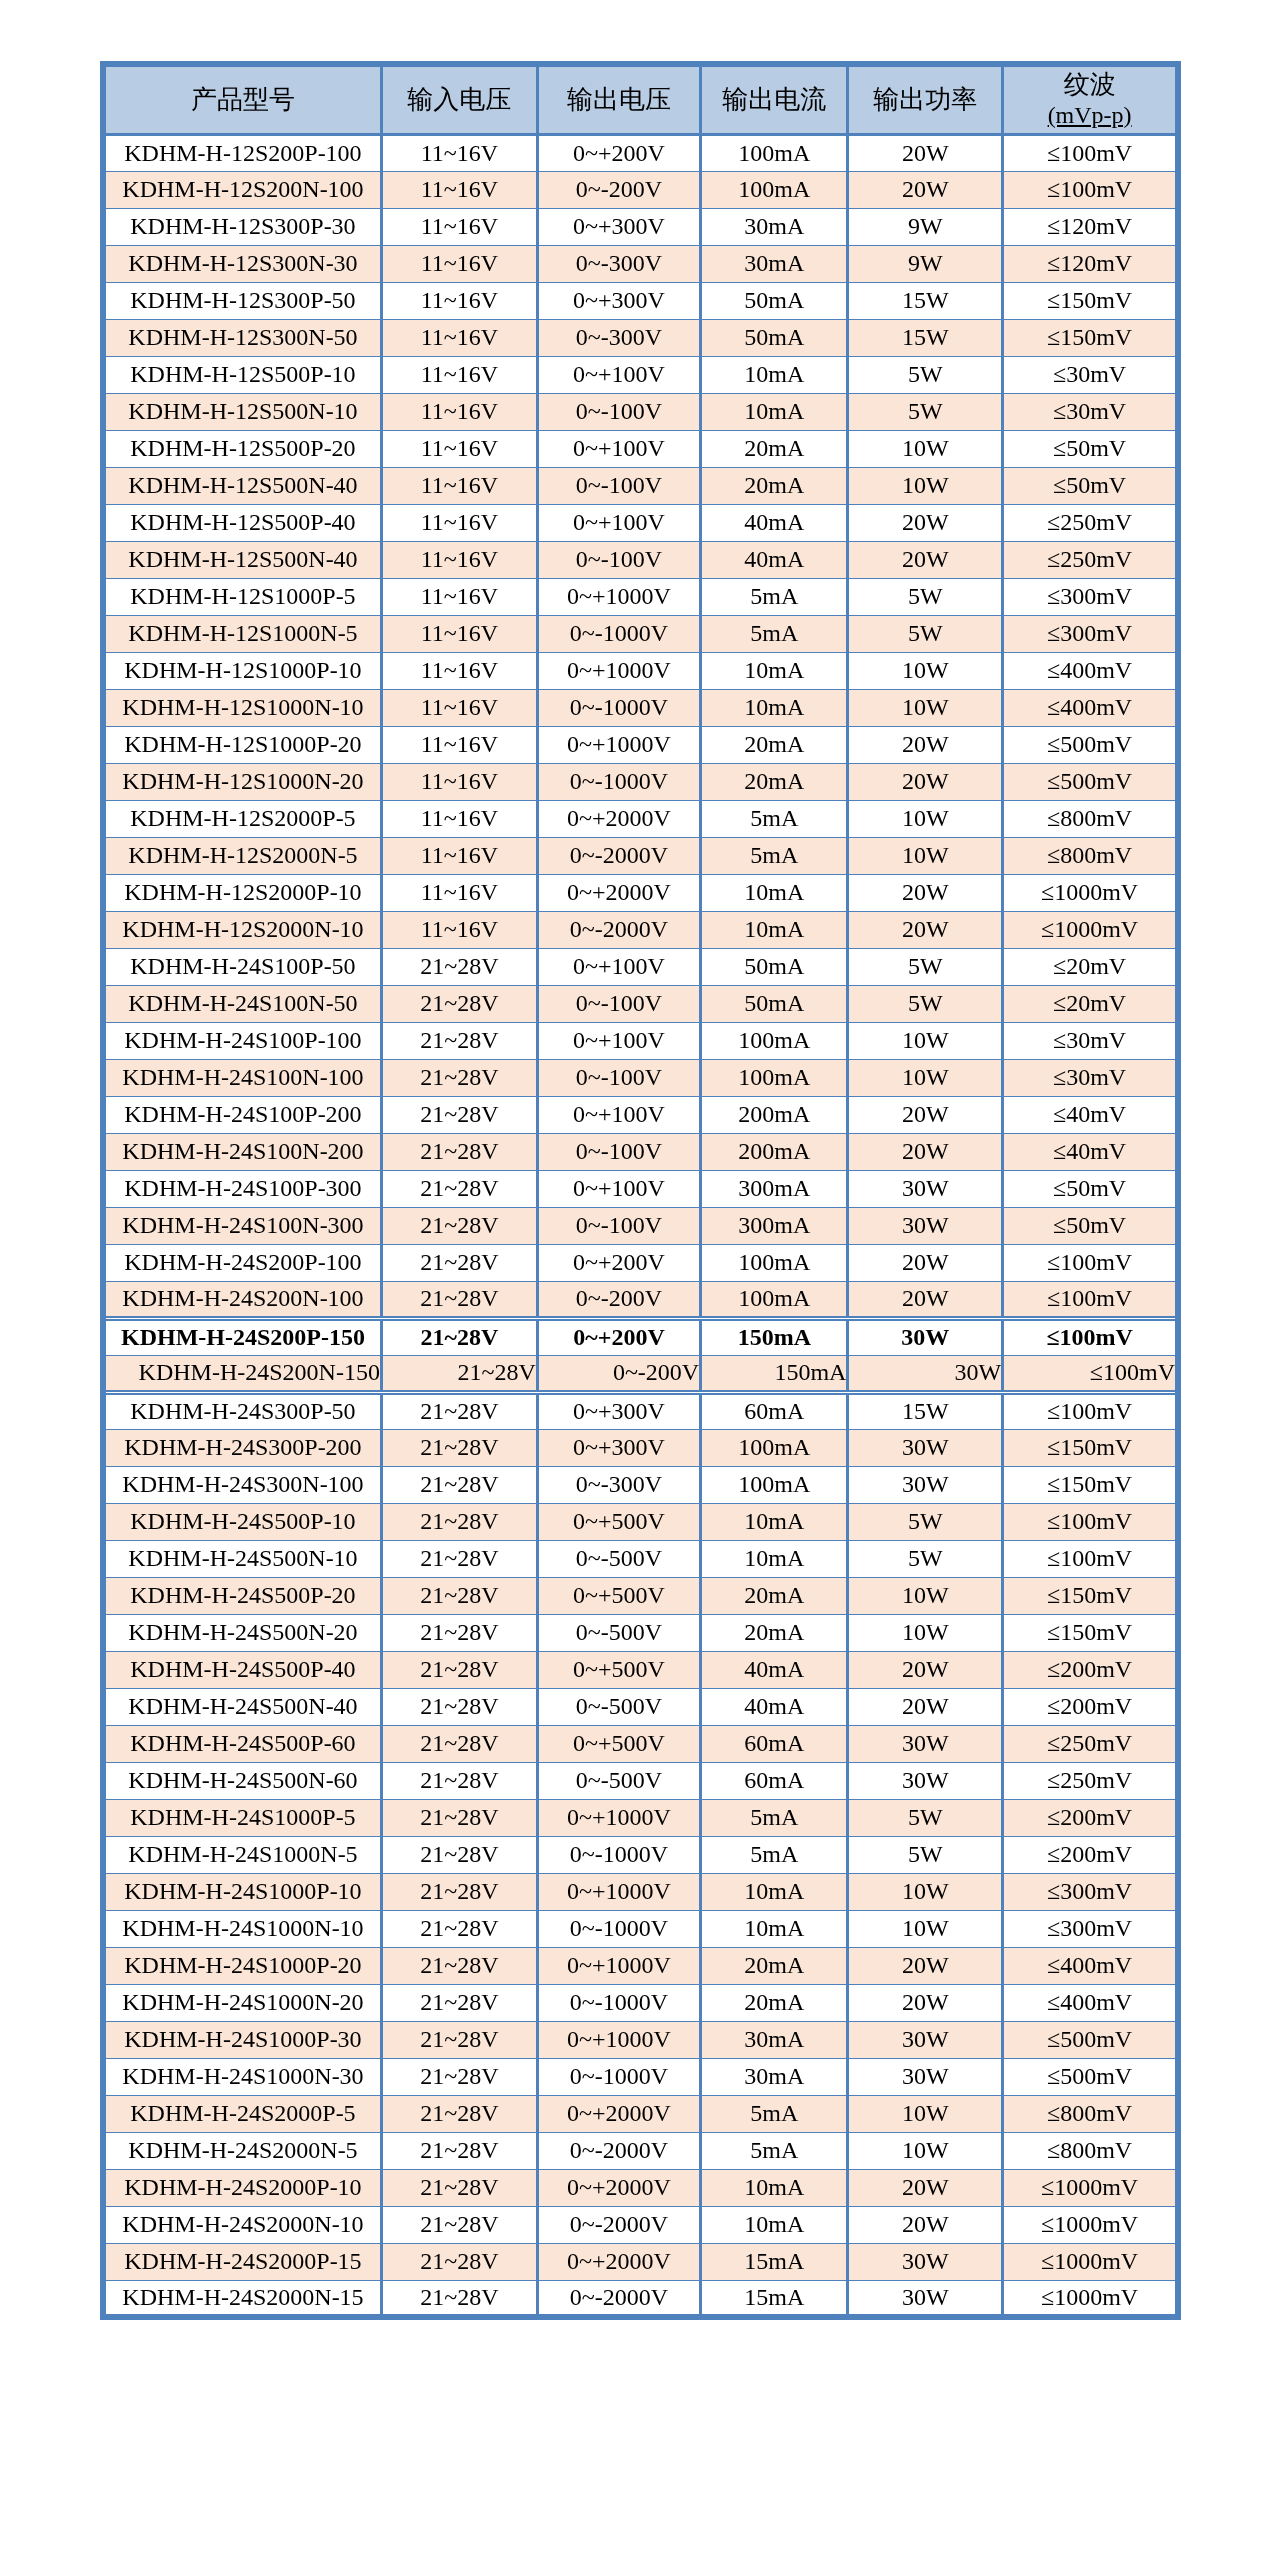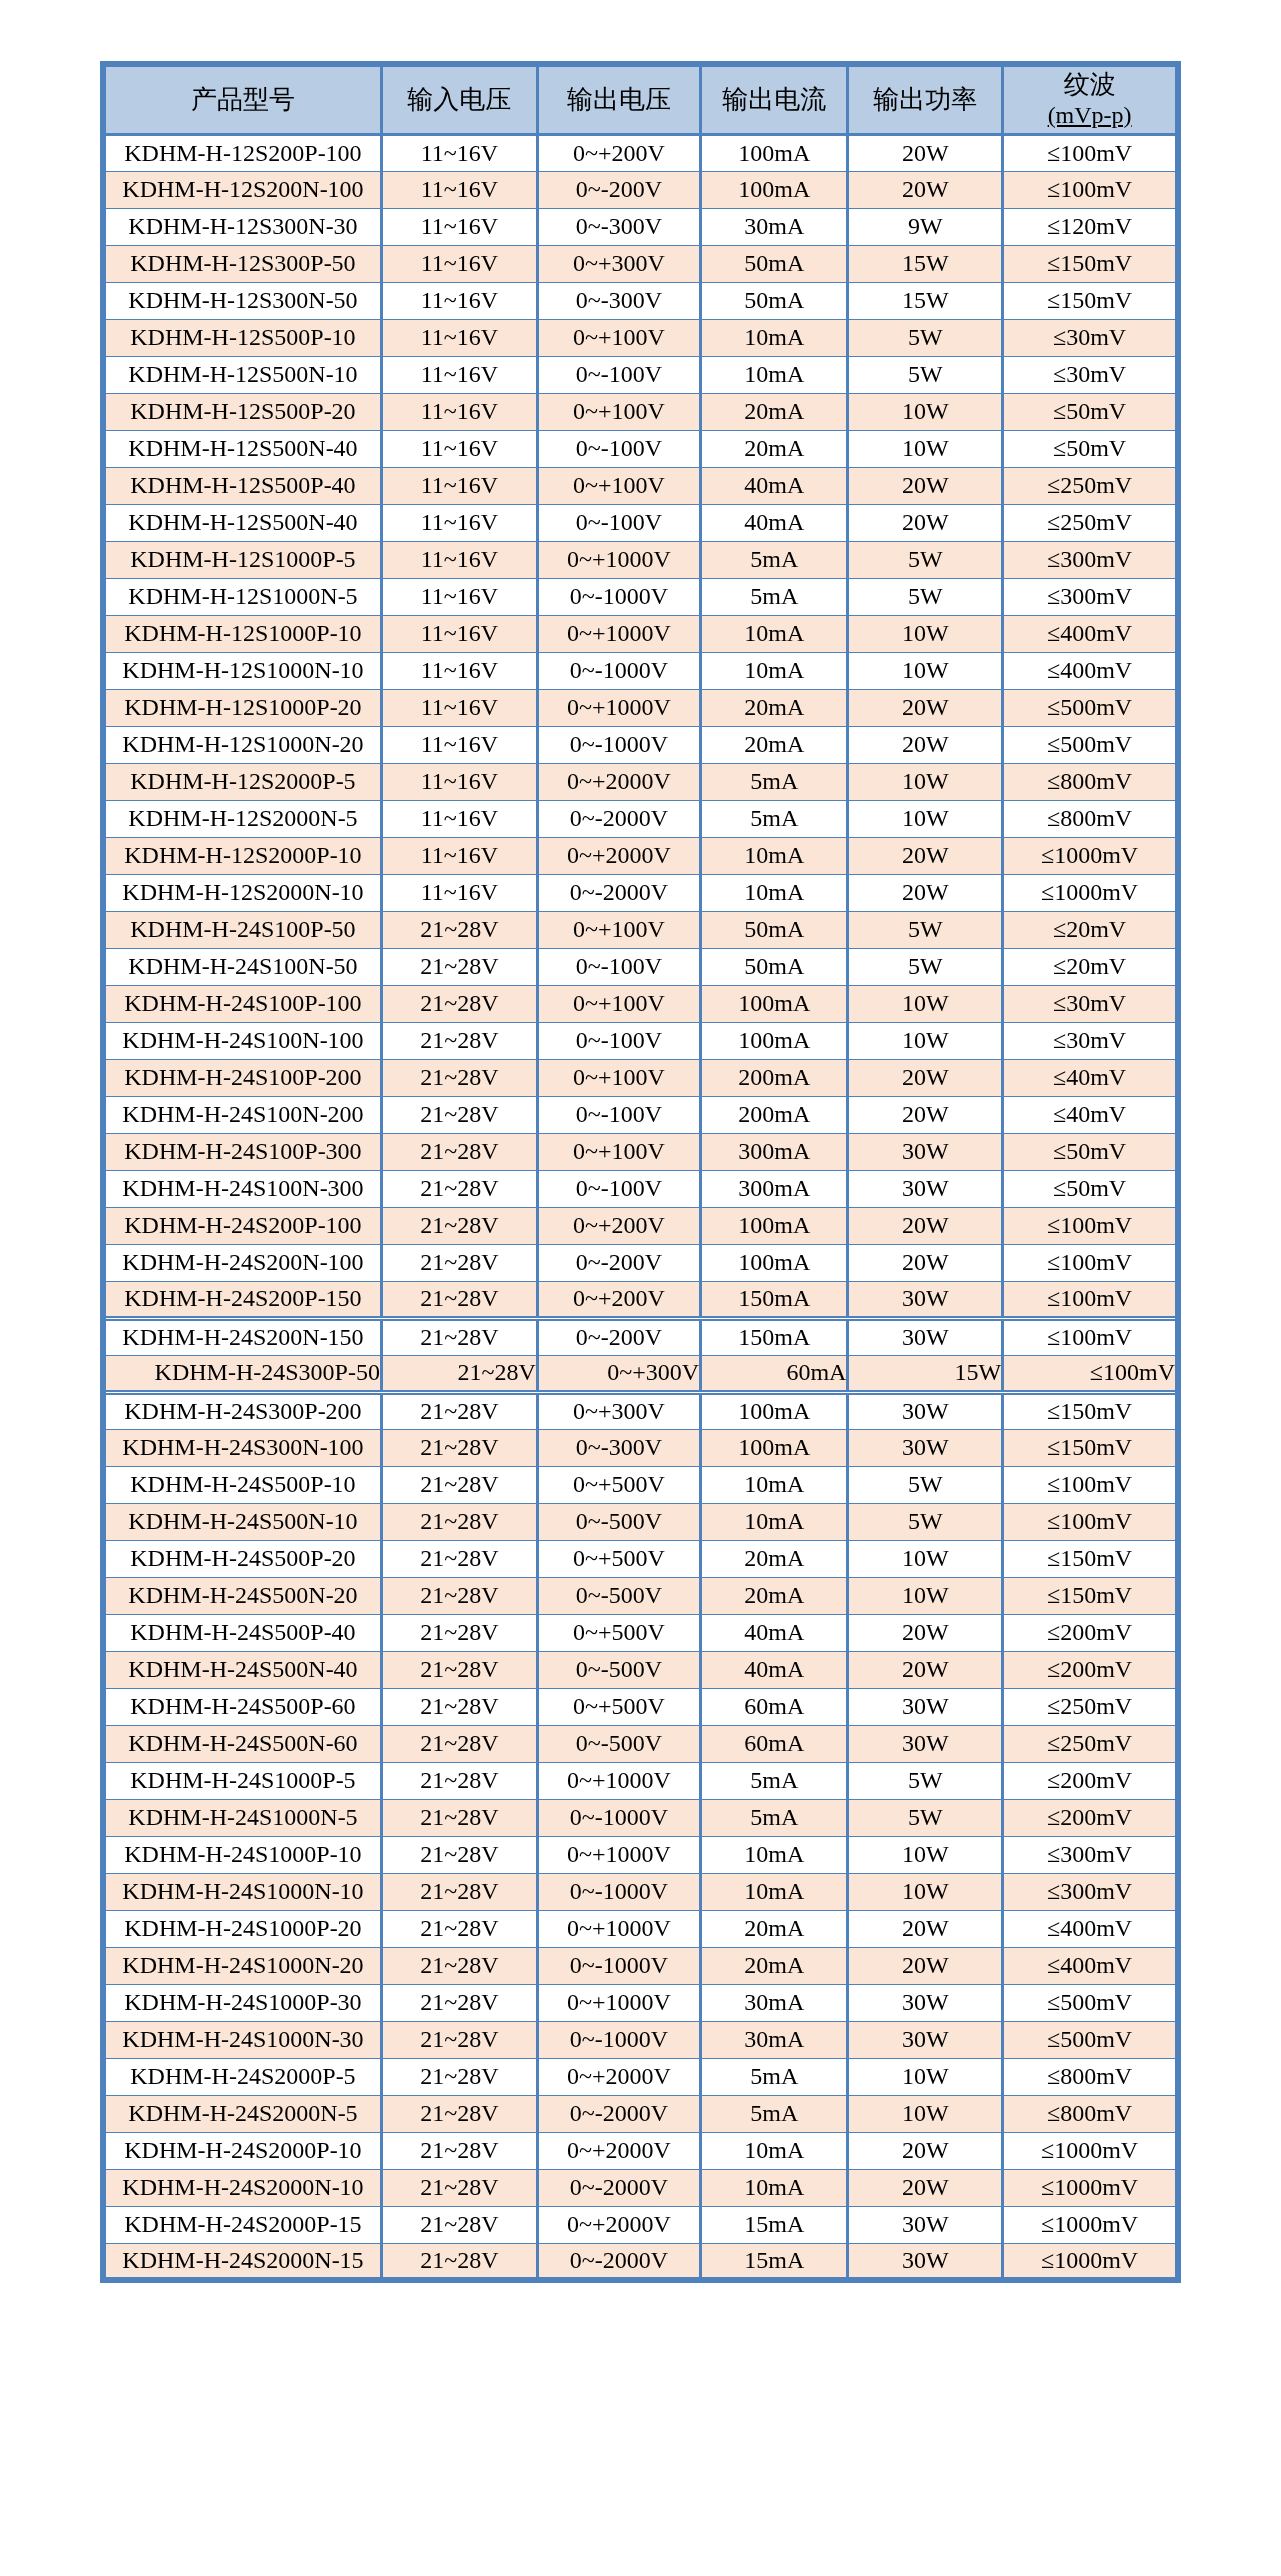--- a/index.html
+++ b/index.html
@@ -53,21 +53,21 @@
     border-width:1.6px 3.2px;
     text-align:center;
     vertical-align:middle;
     padding:0;
     background:var(--row-bg);
     white-space:nowrap;
     overflow:hidden;
   }
   tbody tr:nth-child(even) td{background:var(--stripe-bg);}
   
-  tbody tr:nth-child(33) td{border-top:5.8px double var(--border);}
+  tbody tr:nth-child(33) td{border-top:5.8px double var(--border);font-weight:bold;}
   tbody tr:nth-child(34) td{border-bottom:5.8px double var(--border);text-align:right;}
   .ripple-sub{font-size:24px;text-decoration:underline;}
 </style>
 </head>
 <body>
 
 <div class="table-wrap">
   <table>
     <colgroup>
       <col class="c-model">
@@ -101,20 +101,28 @@
         </tr>
         <tr>
           <td>KDHM-H-12S200N-100</td>
           <td>11~16V</td>
           <td>0~-200V</td>
           <td>100mA</td>
           <td>20W</td>
           <td>≤100mV</td>
         </tr>
         <tr>
+          <td>KDHM-H-12S300P-30</td>
+          <td>11~16V</td>
+          <td>0~+300V</td>
+          <td>30mA</td>
+          <td>9W</td>
+          <td>≤120mV</td>
+        </tr>
+        <tr>
           <td>KDHM-H-12S300N-30</td>
           <td>11~16V</td>
           <td>0~-300V</td>
           <td>30mA</td>
           <td>9W</td>
           <td>≤120mV</td>
         </tr>
         <tr>
           <td>KDHM-H-12S300P-50</td>
           <td>11~16V</td>

